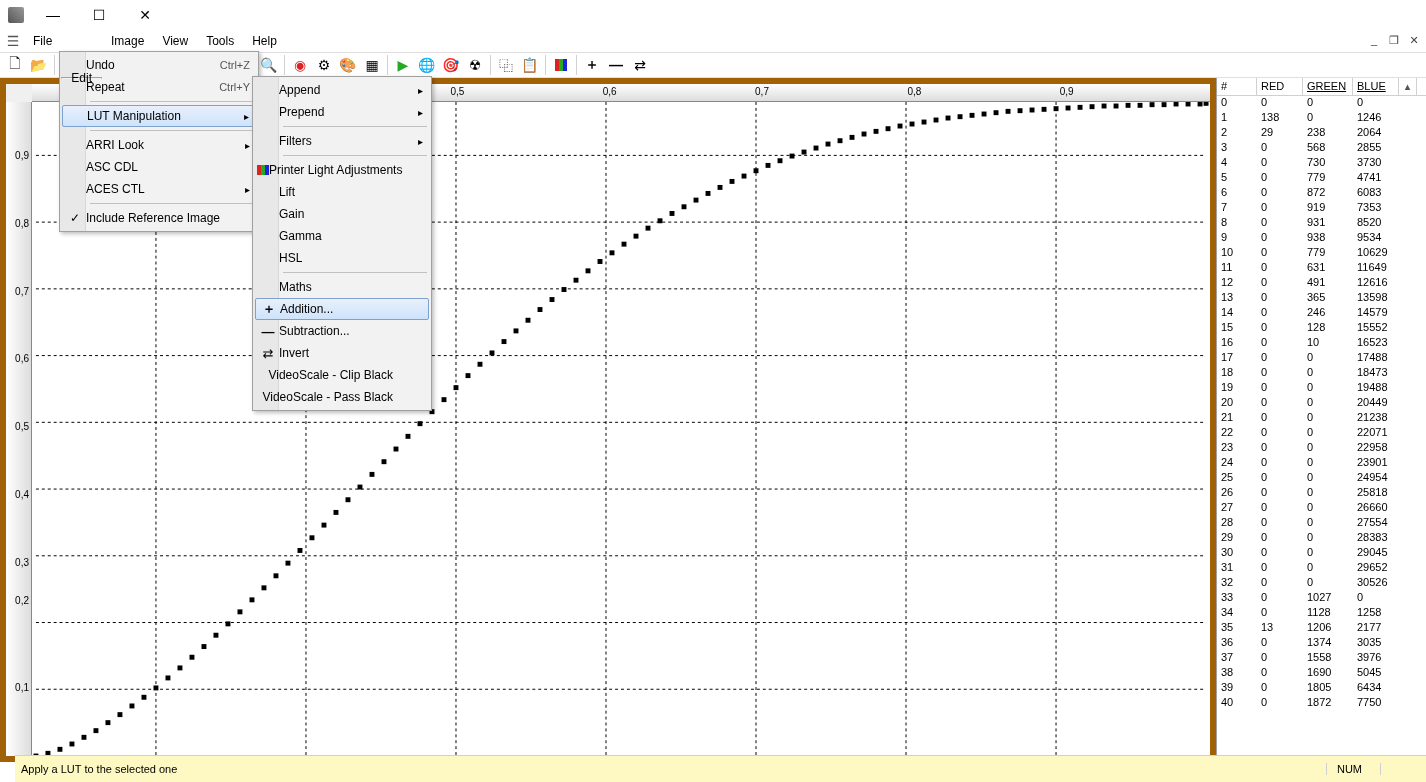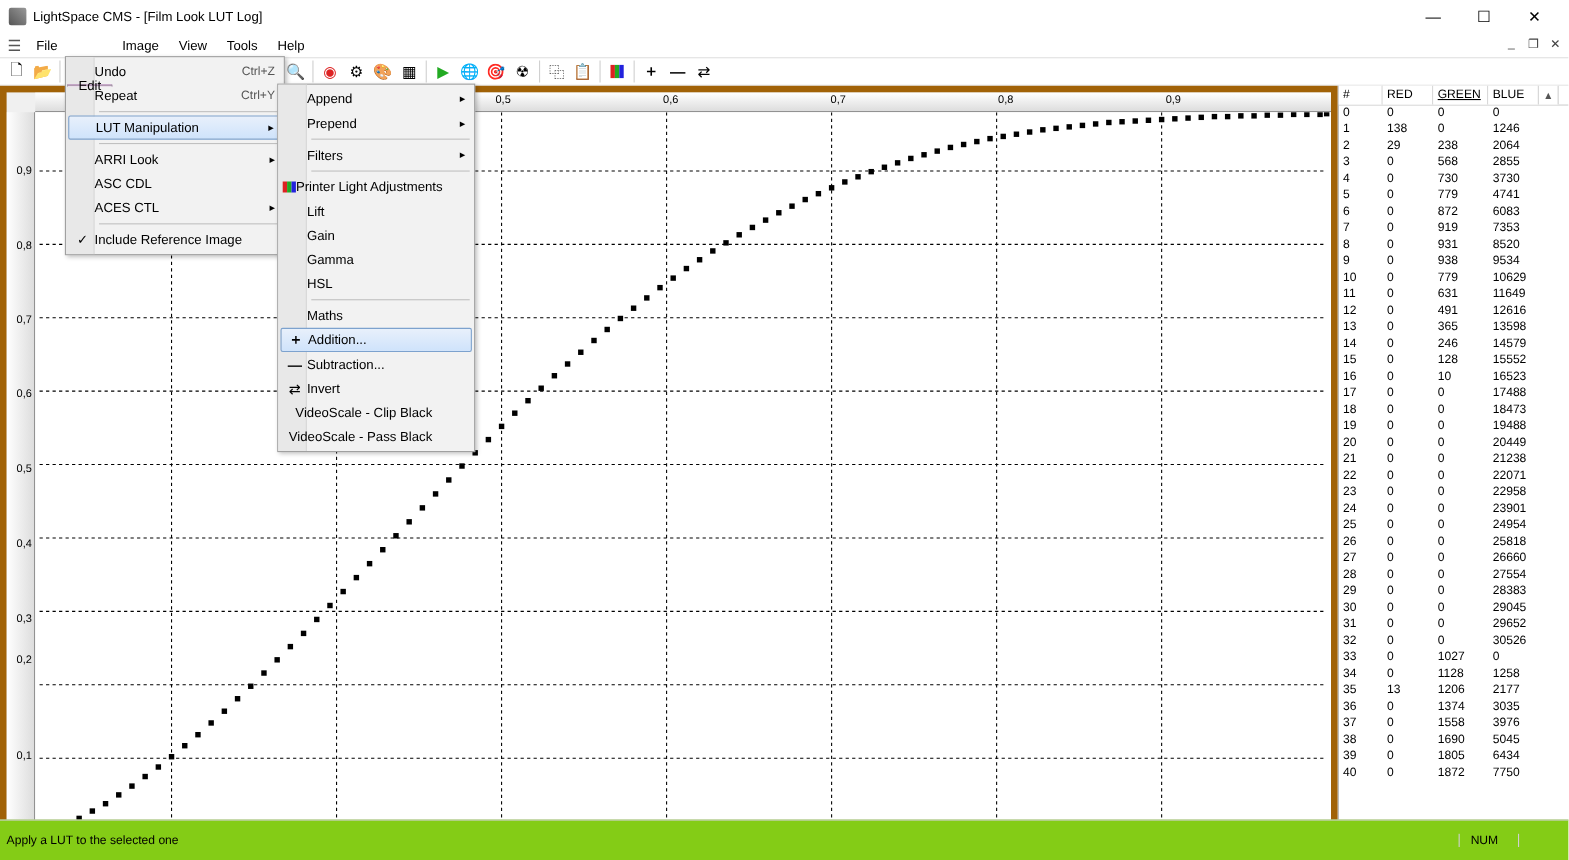--- a/index.html
+++ b/index.html
@@ -29,31 +29,31 @@
 .chart-ruler-v .tick { position:absolute; right:2px; font-size:10px; }
 .chart-canvas { position:absolute; top:18px; left:26px; right:0; bottom:0; background:#fff; }
 .chart-canvas svg { width:100%; height:100%; }
 
 .data-panel { width:210px; border-left:1px solid #a0a0a0; background:#fff; display:flex; flex-direction:column; }
 .data-head { display:flex; border-bottom:1px solid #d0d0d0; }
 .data-head div { padding:2px 4px; border-right:1px solid #d0d0d0; font-size:11px; background:#fff; }
 .data-head .hidx { width:40px; }
 .data-head .hred { width:46px; }
 .data-head .hgrn { width:50px;text-decoration:underline; }
-.data-head .hblu { width:46px; }
+.data-head .hblu { width:46px;text-decoration:underline; }
 .data-head .hscroll { width:18px; text-align:center; color:#555; }
 .data-rows { flex:1; overflow:hidden; font-size:11px; }
 .data-row { display:flex; height:15px; }
 .data-row div { padding:0 4px; border-right:0; }
 .data-row .cidx { width:40px; }
 .data-row .cred { width:46px; }
 .data-row .cgrn { width:50px; }
 .data-row .cblu { width:46px; }
 
-.statusbar { position:absolute; bottom:0; left:0; right:0; height:37px; background:#84cc16; border-top:1px solid #d0d0d0; display:flex; align-items:center; padding:0 6px; font-size:11px; }
+.statusbar { position:absolute; bottom:0; left:15px; right:0; height:27px; background:#fef9c3; border-top:1px solid #d0d0d0; display:flex; align-items:center; padding:0 6px; font-size:11px; }
 .statusbar .st-right { margin-left:auto; display:flex; gap:8px; }
 .statusbar .st-cell { border-left:1px solid #d0d0d0; padding:0 10px; }
 
 
 .dropdown { position:absolute; background:#f2f2f2; border:1px solid #a0a0a0; box-shadow:2px 2px 4px rgba(0,0,0,0.25); padding:2px; z-index:15; }
 .dropdown .row { display:flex; align-items:center; height:22px; padding:0 6px 0 2px; cursor:pointer; white-space:nowrap; position:relative; }
 .dropdown .row.hl { background:linear-gradient(#e8f0fb,#cfe3fb); border:1px solid #7da2ce; border-radius:2px; }
 .dropdown .row .chk { width:22px; text-align:center; font-size:12px; }
 .dropdown .row .ico { width:22px; display:flex;align-items:center;justify-content:center; font-size:13px; }
 .dropdown .row .lbl { flex:1; padding-right:30px; font-size:12px; }
@@ -61,21 +61,20 @@
 .dropdown .row .arrow { width:12px; text-align:right; font-size:10px; }
 .dropdown .sep { height:1px; background:#c0c0c0; margin:3px 2px 3px 28px; }
 .dropdown .gutter { position:absolute; left:0; top:0; bottom:0; width:26px; background:#e8e8e8; border-right:1px solid #d8d8d8; z-index:-1; }
 
 </style>
 </head>
 <body>
 
 <div class="titlebar">
   <div class="app-icon"></div>
-  <div class="title">LightSpace CMS - [Film Look LUT Log]</div>
   <div class="win-btns">
     <div class="win-btn">—</div>
     <div class="win-btn">☐</div>
     <div class="win-btn close">✕</div>
   </div>
 </div>
 
 <div class="menubar">
   <div class="mdi-icon">☰</div>
   <div class="menu-item">File</div>

